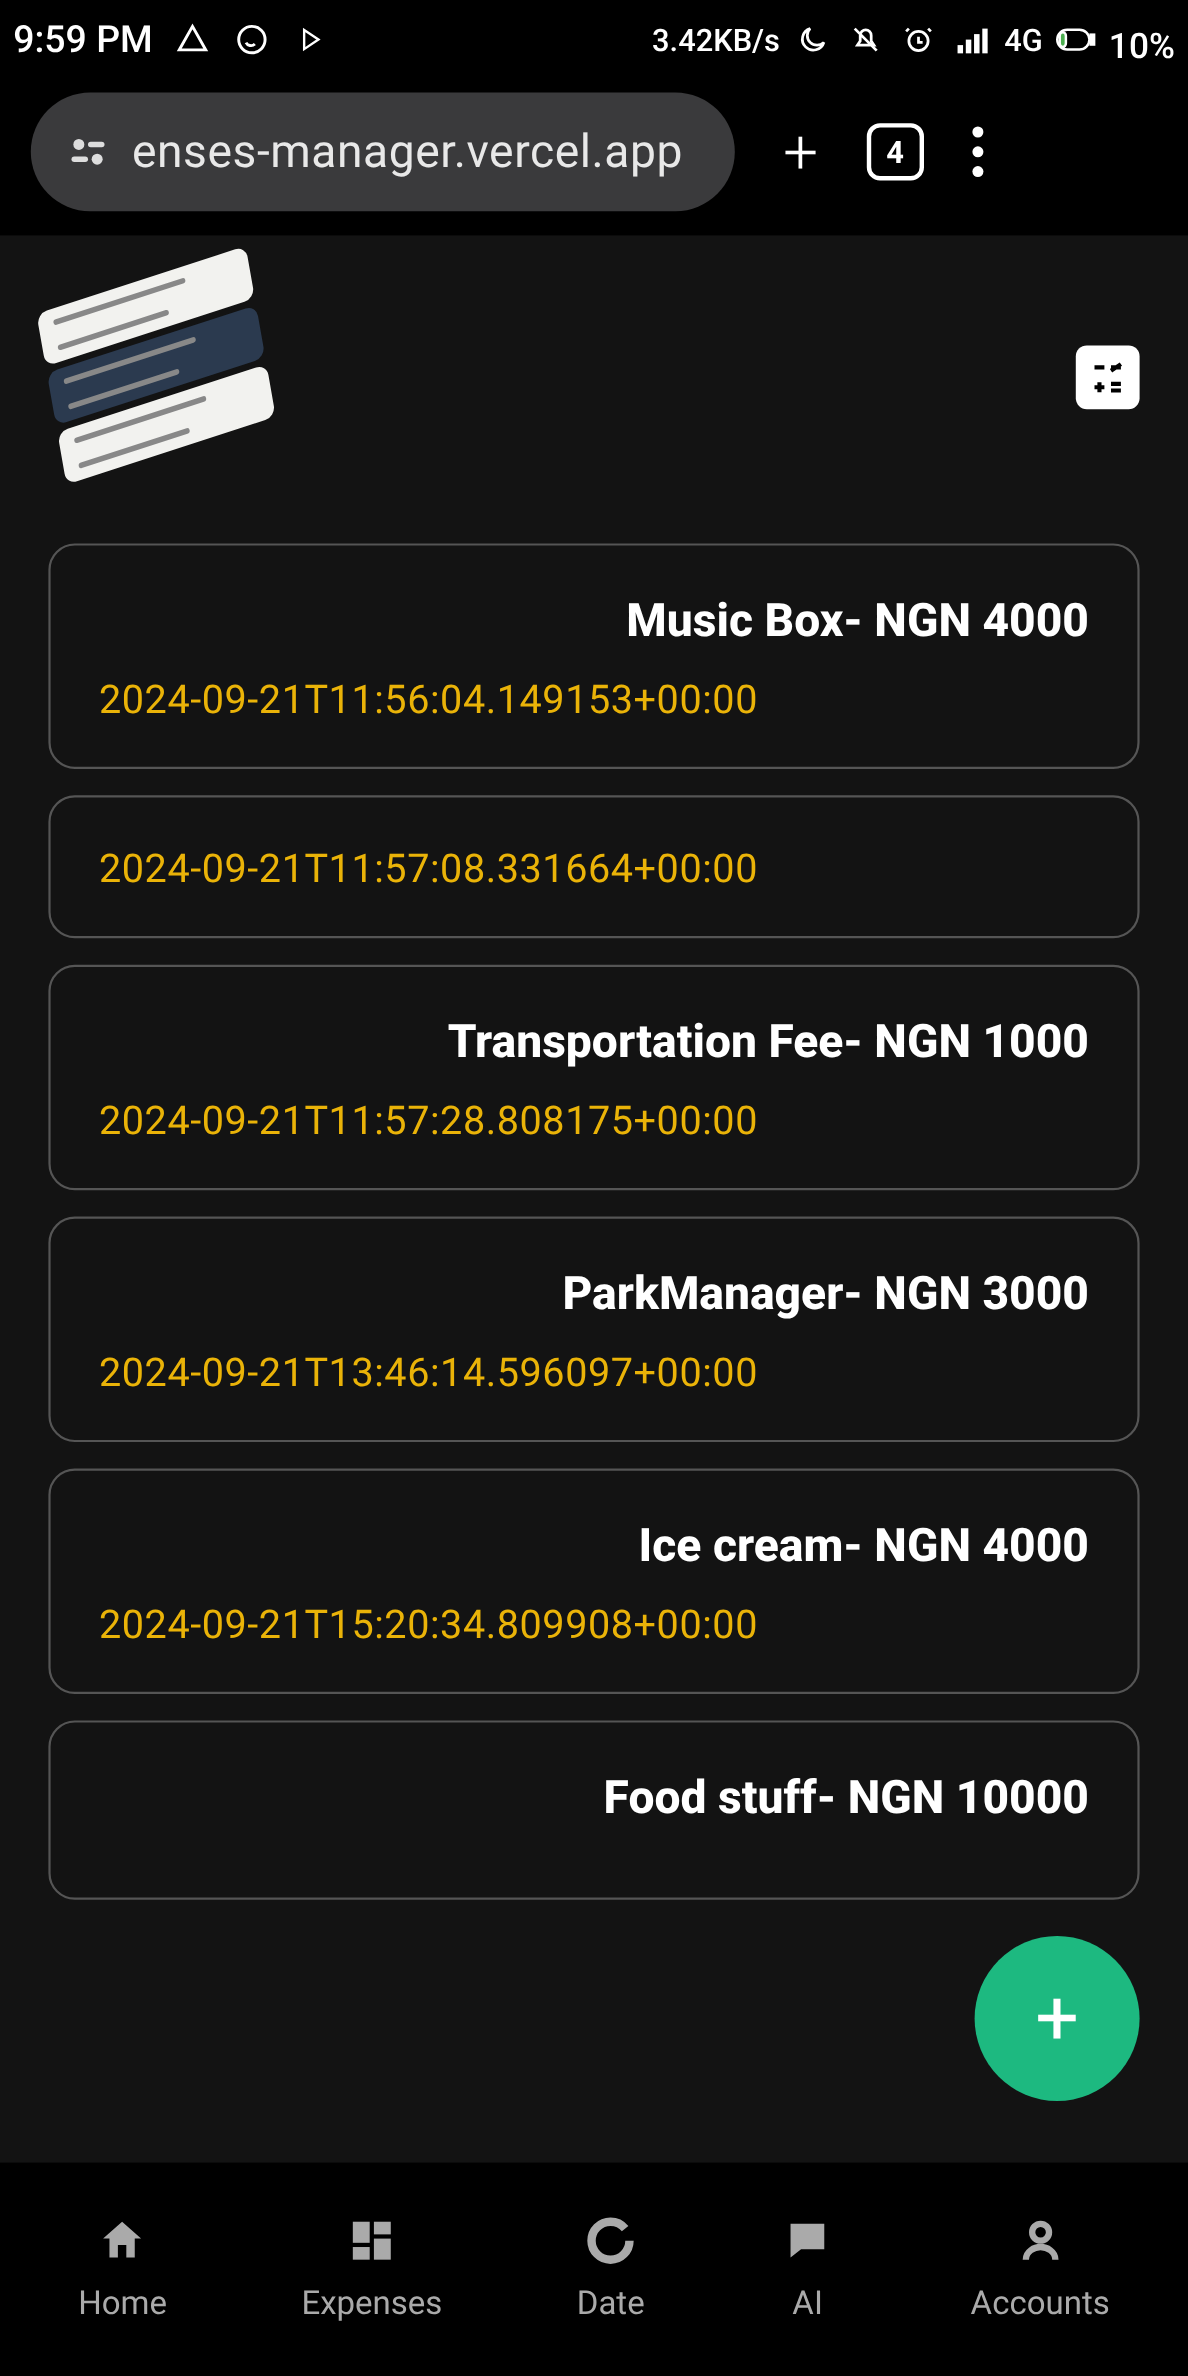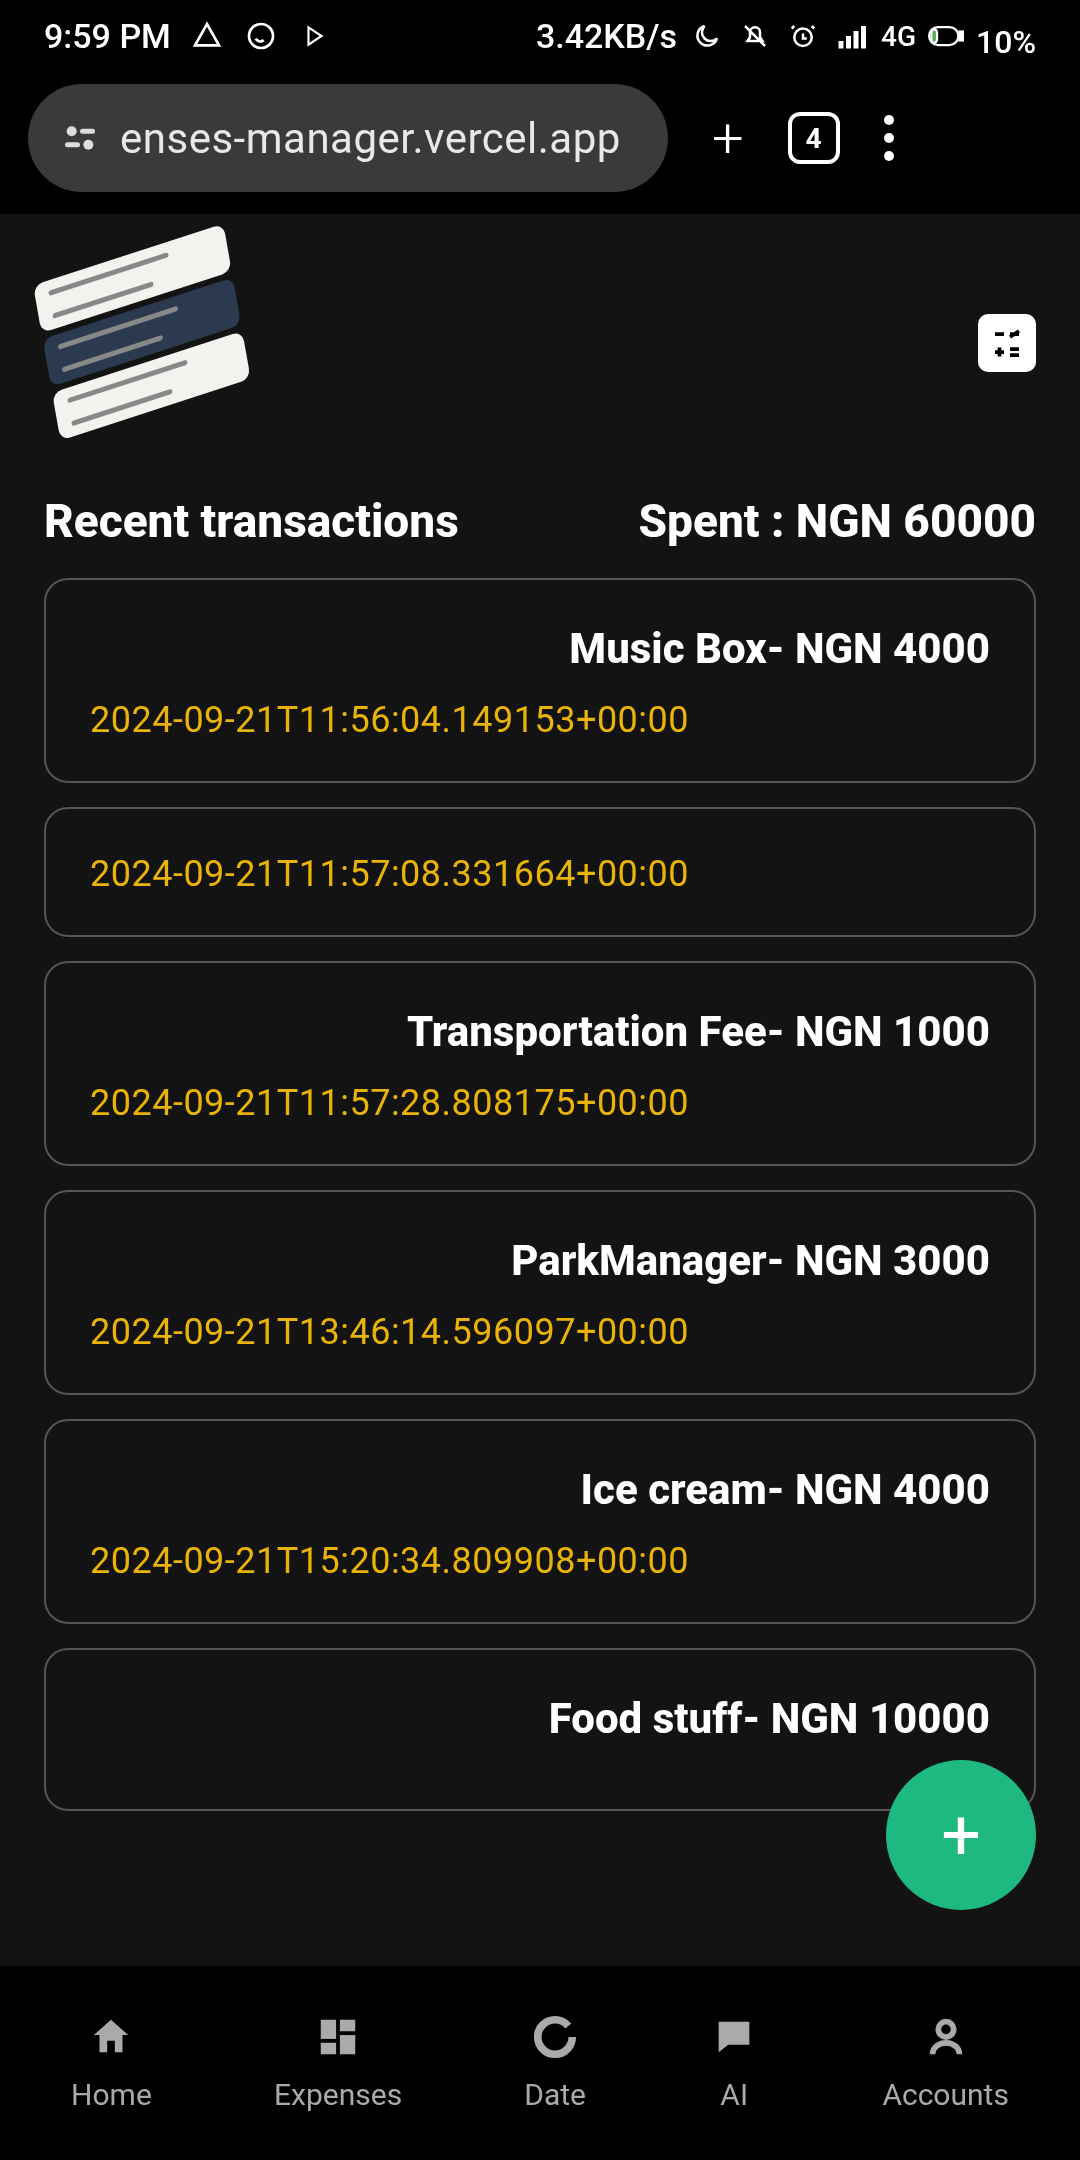--- a/index.html
+++ b/index.html
@@ -1,19 +1,19 @@
 <!DOCTYPE html>
 <html><head>
 <meta charset="utf-8">
 <style>
   * { margin: 0; padding: 0; box-sizing: border-box; }
   html, body { width: 1080px; height: 2160px; background: #000; color: #fff; font-family: -apple-system, "Segoe UI", Roboto, sans-serif; overflow: hidden; }
   .status-bar {
     height: 72px; display: flex; align-items: center; justify-content: space-between;
-    padding: 0 44px; font-size: 34px; font-weight: 500;
+    padding: 0 12px; font-size: 34px; font-weight: 500;
   }
   .status-left, .status-right { display: flex; align-items: center; gap: 18px; }
   .status-right { gap: 12px; }
   .status-icon { width: 36px; height: 36px; display: inline-flex; align-items: center; justify-content: center; }
   .browser-bar {
     height: 132px; display: flex; align-items: center; padding: 0 28px; gap: 44px;
   }
   .url-pill {
     flex: 0 0 auto; background: #3a3a3c; border-radius: 64px; height: 108px;
     display: flex; align-items: center; padding: 0 32px; gap: 20px; width: 640px;
@@ -87,21 +87,21 @@
           <path d="M8 14c1 2 4 3 6 1"></path>
         </svg>
     </span>
     <span class="status-icon">
       <svg viewBox="0 0 24 24" width="26" height="26" fill="none" stroke="#fff" stroke-width="2">
           <path d="M6 4 L18 12 L6 20 Z"></path>
         </svg>
     </span>
   </div>
   <div class="status-right">
-    <span style="font-size:34px;">3.42KB/s</span>
+    <span style="font-size:28px;">3.42KB/s</span>
     <span class="status-icon">
       <svg viewBox="0 0 24 24" width="30" height="30" fill="none" stroke="#fff" stroke-width="2">
           <path d="M20 14A8 8 0 1 1 10 4a6 6 0 0 0 10 10z"></path>
         </svg>
     </span>
     <span class="status-icon">
       <svg viewBox="0 0 24 24" width="30" height="30" fill="none" stroke="#fff" stroke-width="2">
           <path d="M18 16H6l2-3V9a4 4 0 0 1 8 0v4zM4 4l16 16"></path>
         </svg>
     </span>
@@ -161,24 +161,20 @@
       <div class="logo-card dark"></div>
       <div class="logo-card"></div>
     </div>
     <div class="calc-btn">
       <svg viewBox="0 0 24 24" width="36" height="36" stroke="#000" stroke-width="2.5" fill="none">
         <path d="M4 6h6M4 18h6M7 15v6M14 6h6M20 4l-6 4M14 16h6M14 20h6"></path>
       </svg>
     </div>
   </div>
 
-  <div class="summary-row">
-    <span>Recent transactions</span>
-    <span>Spent : NGN 60000</span>
-  </div>
 
   <div class="tx-list">
     <div class="tx-card">
       <div class="tx-top">
         <span>Music Box</span>
         <span>- NGN 4000</span>
       </div>
       <div class="tx-date">2024-09-21T11:56:04.149153+00:00</div>
     </div>
     <div class="tx-card">

